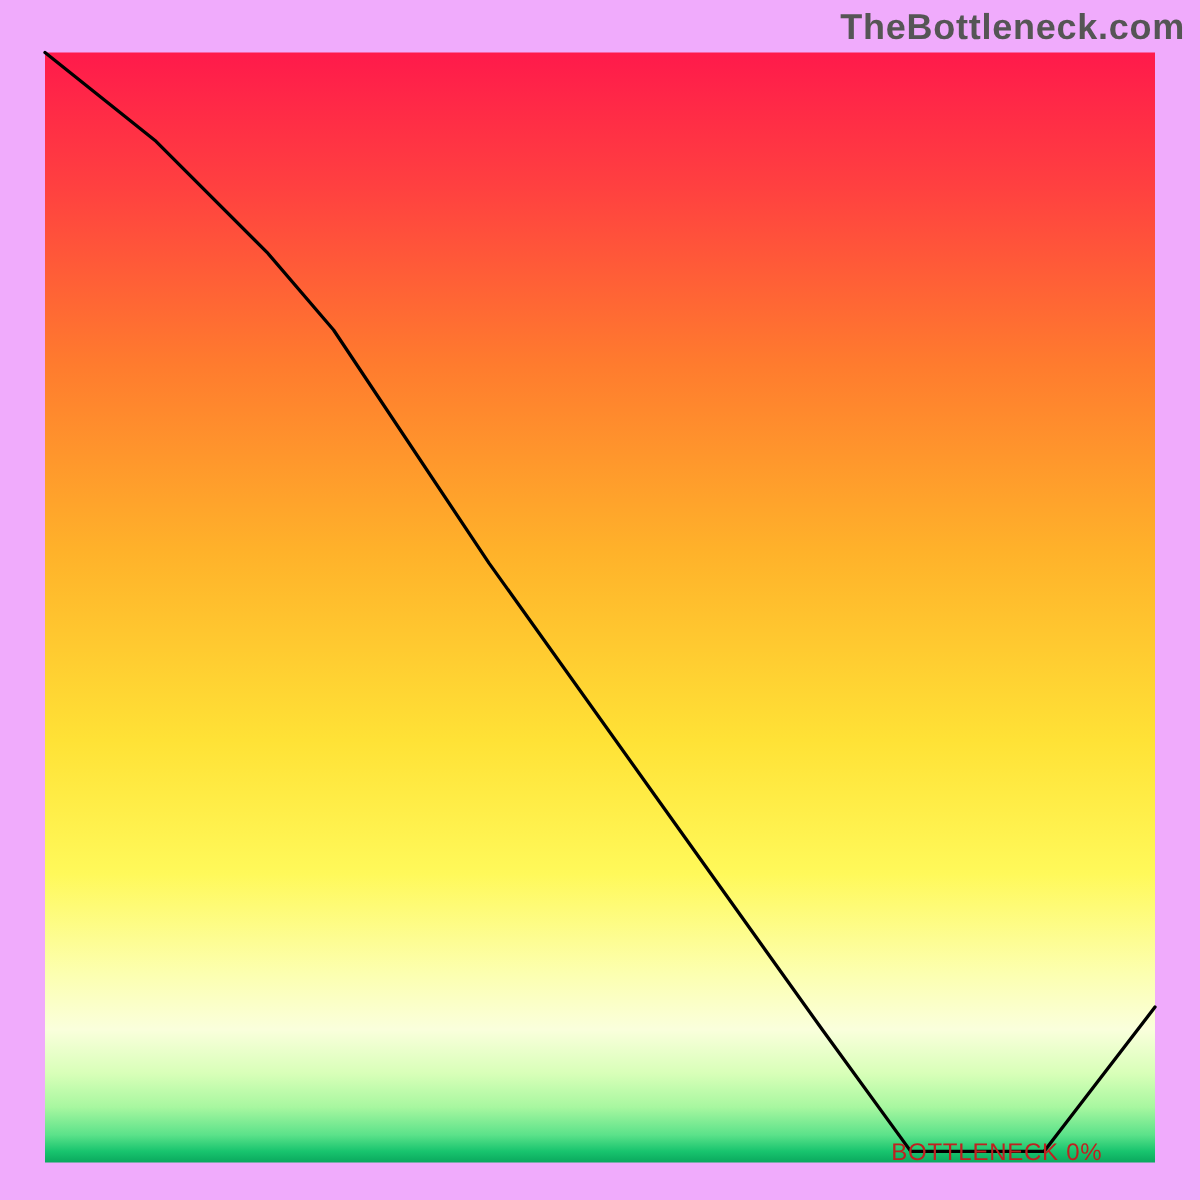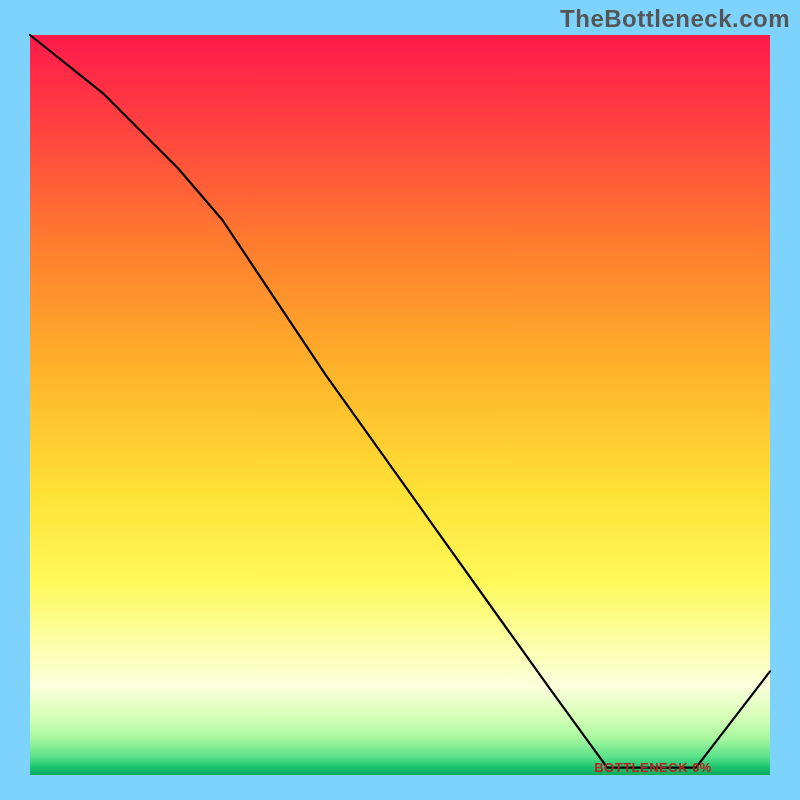--- a/index.html
+++ b/index.html
@@ -8,21 +8,21 @@
     width: 800px;
     height: 800px;
     background: #000;
     font-family: Arial, Helvetica, sans-serif;
     overflow: hidden;
   }
   .frame {
     position: relative;
     width: 800px;
     height: 800px;
-    background: #7dd3fc;
+    background: #f0abfc;
   }
   .watermark {
     position: absolute;
     top: 5px;
     right: 10px;
     color: #555;
     font-size: 24px;
     font-weight: 600;
     letter-spacing: 0.5px;
   }
@@ -59,22 +59,22 @@
   .series-line {
     fill: none;
     stroke: #000;
     stroke-width: 2.2;
     stroke-linecap: round;
     stroke-linejoin: round;
   }
   .bottom-label {
     position: absolute;
     color: #c02020;
-    font-size: 13px;
-    font-weight: 700;
+    font-size: 16px;
+    font-weight: 400;
     letter-spacing: 0.5px;
     white-space: nowrap;
   }
 </style>
 </head>
 <body>
 
 <div class="frame">
   <div class="watermark">TheBottleneck.com</div>
 

